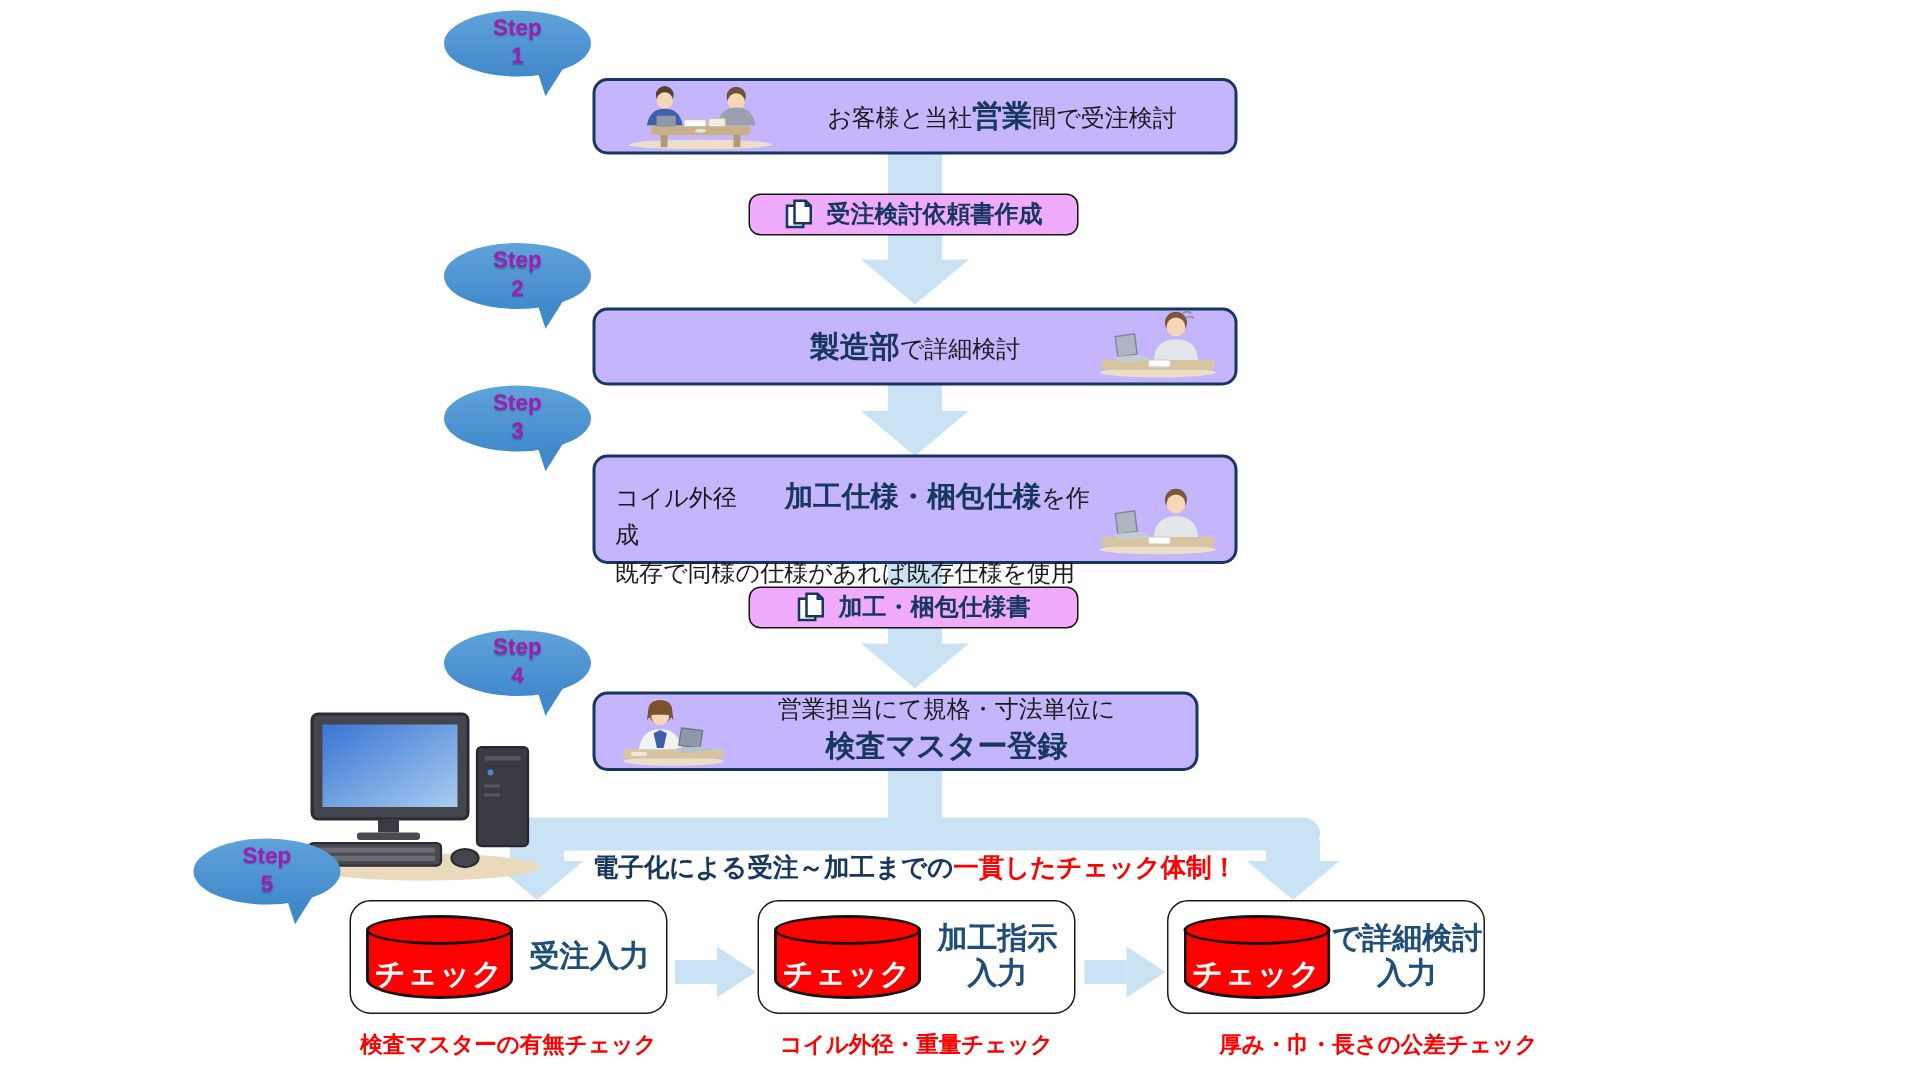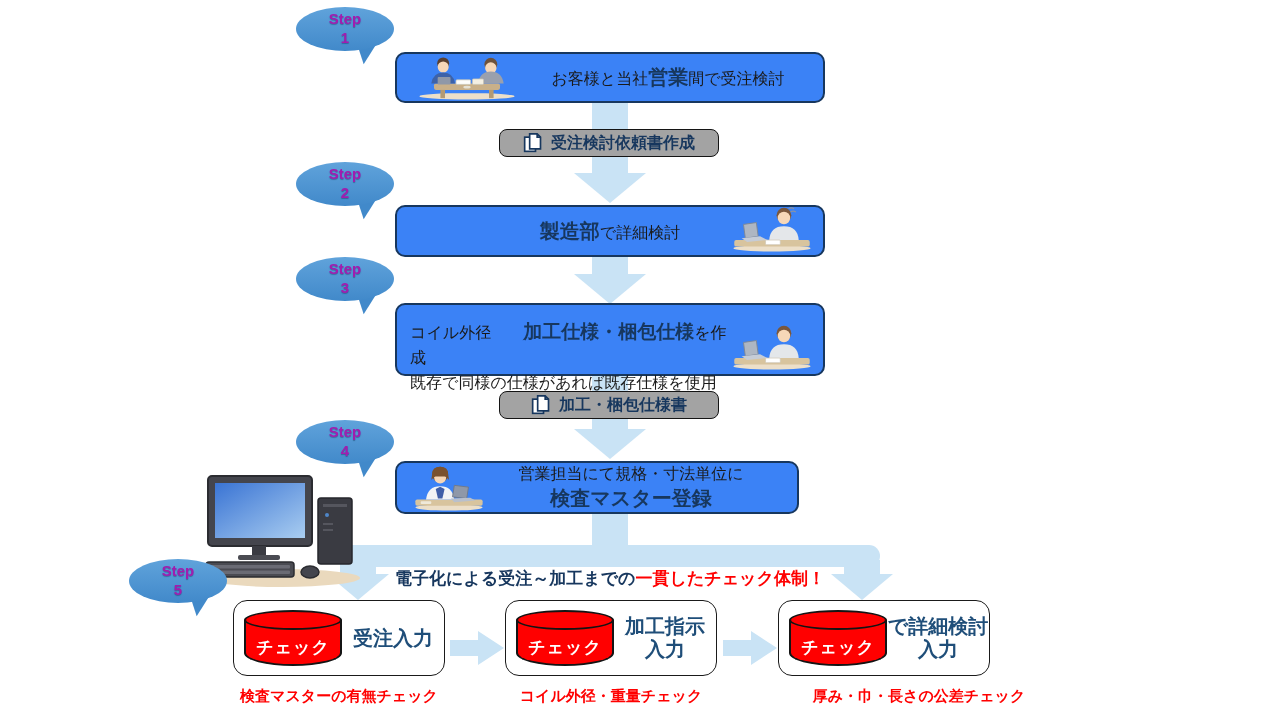--- a/index.html
+++ b/index.html
@@ -9,28 +9,28 @@
   
   .bubble{position:absolute;width:98px;height:44px;z-index:6;}
   .bubble .oval{position:absolute;left:0;top:0;width:98px;height:44px;border-radius:50%;
     background:linear-gradient(180deg,#60a3db 0%,#4189ca 100%);}
   .bubble .tail{position:absolute;left:64px;top:34px;width:0;height:0;
     border-top:20px solid #4189ca;border-right:24px solid transparent;transform:rotate(-18deg);}
   .bubble .txt{position:absolute;left:0;top:3px;width:100%;text-align:center;color:#a21caf;
     font-weight:bold;font-size:15px;line-height:1.25;text-shadow:0 1px 1px rgba(23,55,94,.45);}
 
   
-  .pbox{position:absolute;background:#3b82f6;border:2.5px solid #17375E;border-radius:10px;
+  .pbox{position:absolute;background:#c4b5fd;border:2.5px solid #17375E;border-radius:10px;
     box-sizing:border-box;z-index:2;}
   .txt-black{color:#1a1a1a;font-size:16px;}
   .txt-navy{color:#17375E;font-weight:bold;font-size:20px;}
   .txt-navy-sm{color:#17375E;font-weight:bold;font-size:19px;margin-left:32px;}
 
   
-  .doclabel{position:absolute;height:28px;background:#a3a3a3;border:1.5px solid #141414;border-radius:8px;
+  .doclabel{position:absolute;height:28px;background:#f0abfc;border:1.5px solid #141414;border-radius:8px;
     box-sizing:border-box;display:flex;align-items:center;justify-content:center;gap:8px;z-index:4;}
   .doclabel span{color:#17375E;font-weight:bold;font-size:16px;}
 
   
   .va-stem{position:absolute;background:#C9E3F5;z-index:1;}
   .va-head{position:absolute;width:0;height:0;border-left:36px solid transparent;
     border-right:36px solid transparent;border-top:30px solid #C9E3F5;z-index:1;}
   .br-head{position:absolute;width:0;height:0;border-left:31px solid transparent;
     border-right:31px solid transparent;border-top:26px solid #C9E3F5;z-index:1;}
   .ha-stem{position:absolute;width:28px;height:16px;background:#C9E3F5;z-index:1;}
@@ -47,21 +47,21 @@
   
   .cbox{position:absolute;width:212px;height:76px;background:#fff;border:1.5px solid #1a1a1a;
     border-radius:14px;box-sizing:border-box;display:flex;align-items:center;z-index:2;}
   .cbox .label{flex:1;text-align:center;color:#1F4E79;font-weight:bold;font-size:20px;line-height:1.15;}
   .cylinder{position:relative;width:98px;height:56px;margin-left:10px;flex:0 0 auto;}
   .cyl-body{position:absolute;left:0;top:10px;width:98px;height:46px;background:#FF0000;
     border:2.5px solid #141414;border-top:none;border-radius:0 0 49px 49px / 0 0 13px 13px;box-sizing:border-box;}
   .cyl-top{position:absolute;left:0;top:0;width:98px;height:20px;background:#FF0000;
     border:2.5px solid #141414;border-radius:50%;box-sizing:border-box;}
   .cyl-text{position:absolute;left:0;top:26px;width:100%;text-align:center;color:#fff;
-    font-size:17px;font-weight:bold;letter-spacing:1px;}
+    font-size:20px;font-weight:bold;letter-spacing:1px;}
 
   .caption{position:absolute;width:252px;text-align:center;color:#FF0000;font-weight:bold;
     font-size:15px;top:687px;white-space:nowrap;z-index:2;}
 
   .illus{display:block;}
 </style>
 </head>
 <body>
 
 <div class="canvas">

